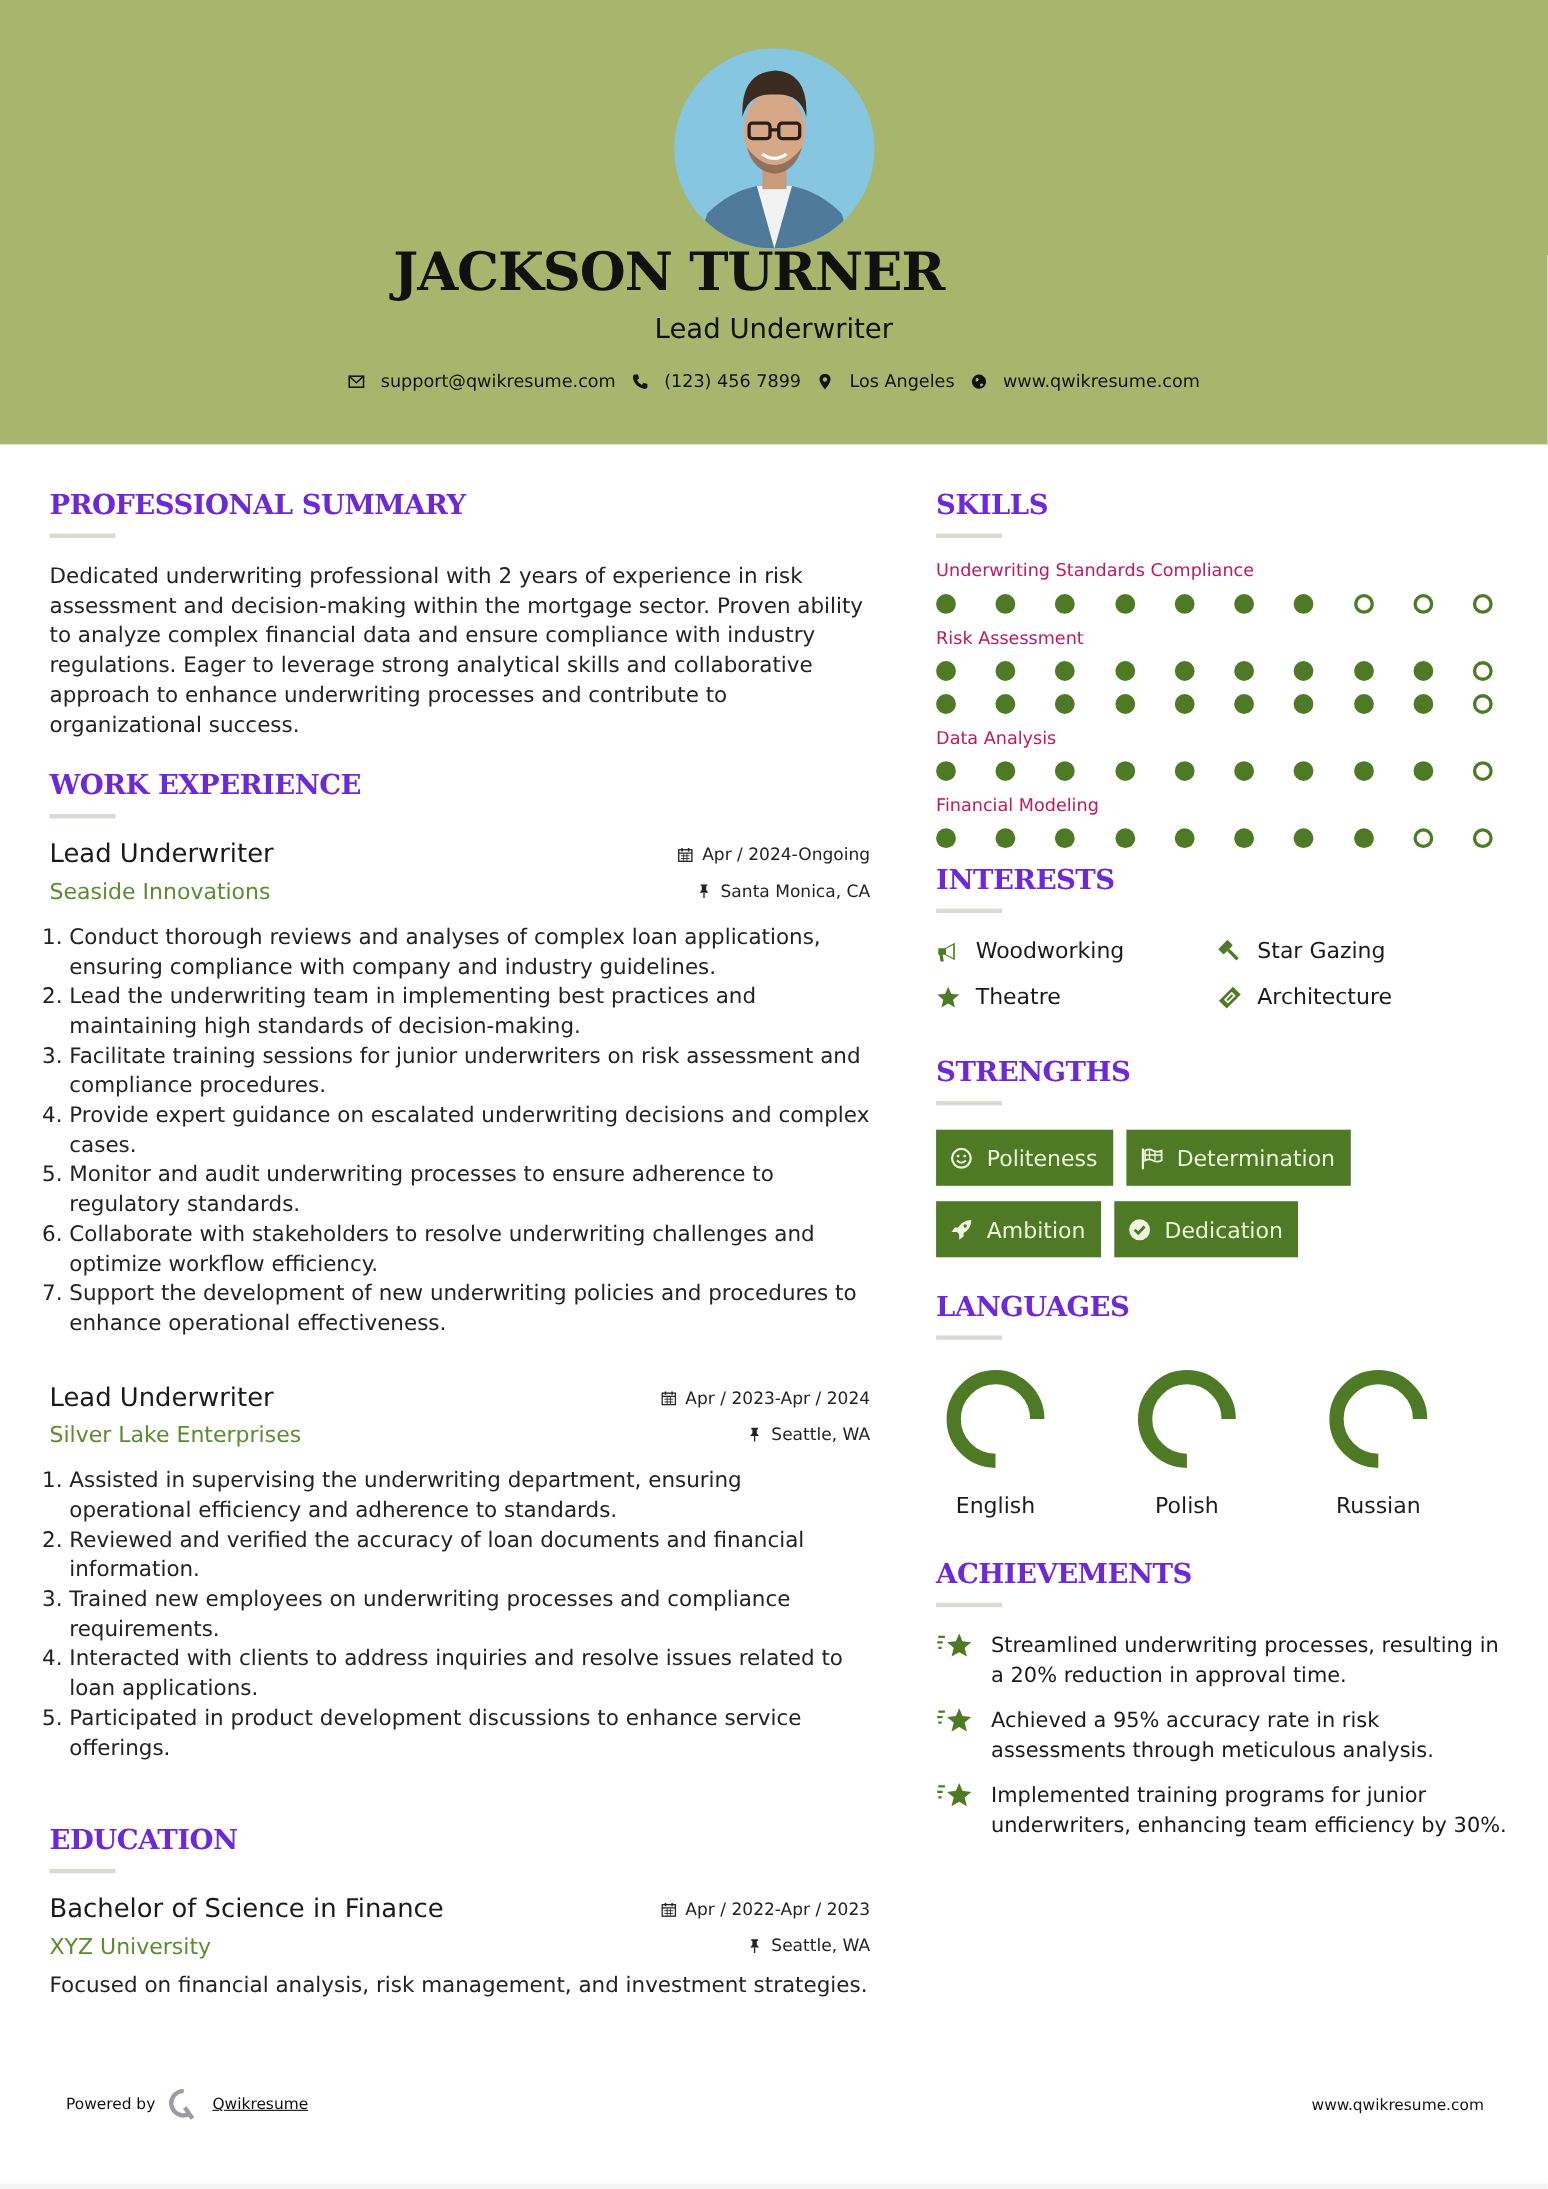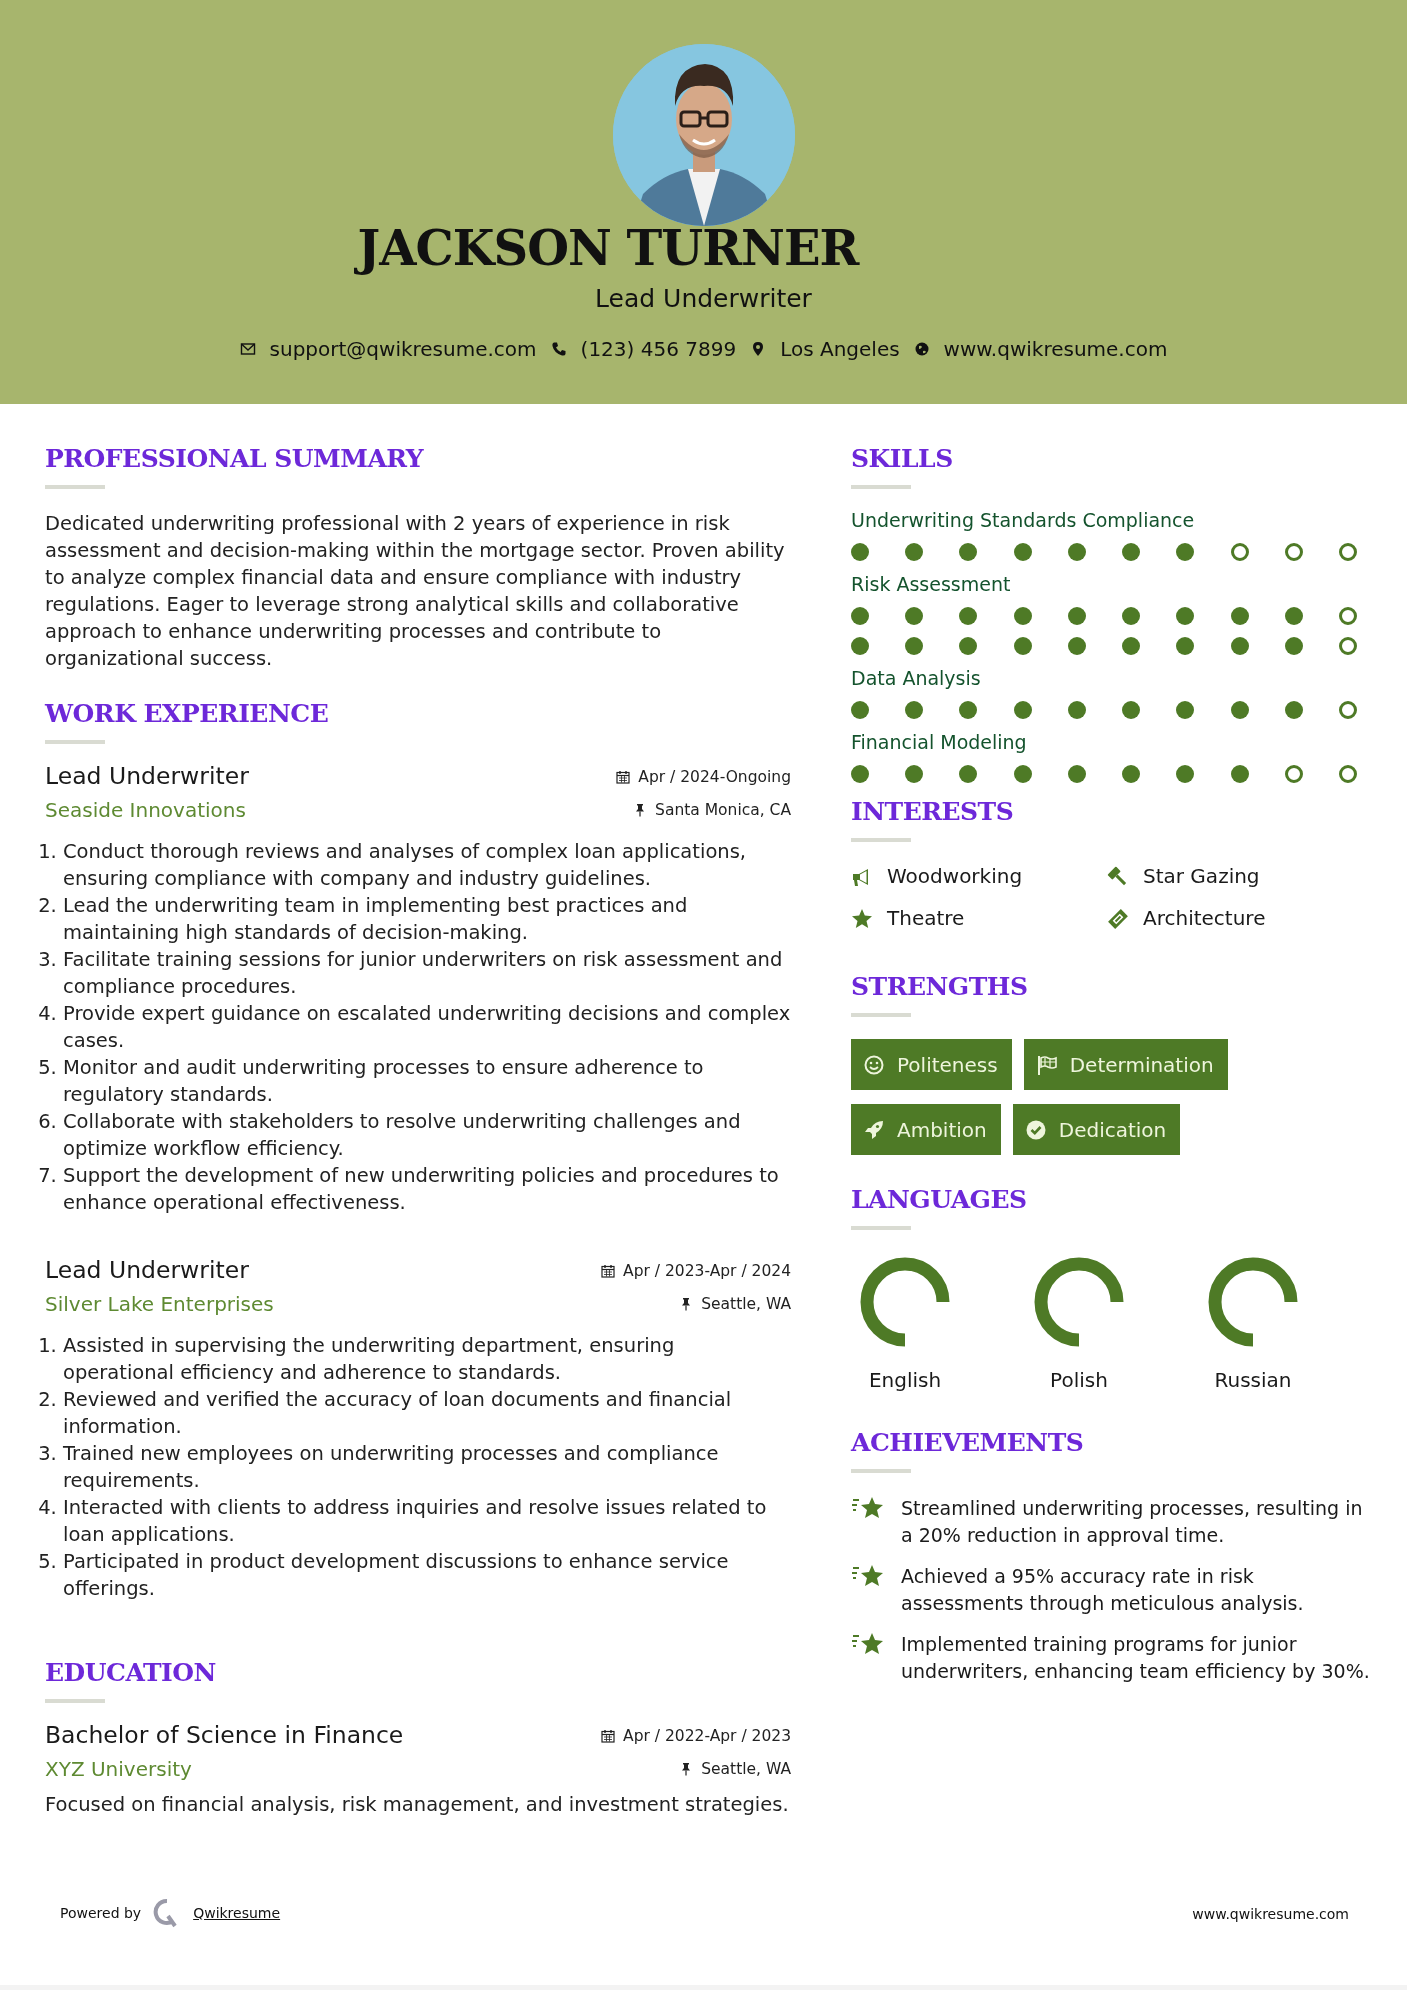--- a/index.html
+++ b/index.html
@@ -3,21 +3,21 @@
 <meta charset="utf-8">
 <style>
   * { box-sizing: border-box; margin: 0; padding: 0; }
   html, body { width: 1407px; height: 1990px; background: #ffffff; overflow: hidden; }
   body { font-family: "DejaVu Sans", sans-serif; color: #222; position: relative; }
 
   .header { position: absolute; left: 0; top: 0; width: 1407px; height: 404px; background: #a7b56d; }
   .avatar { position: absolute; left: 613px; top: 44px; width: 182px; height: 182px; border-radius: 50%; background: #86c6e0; overflow: hidden; }
   .name { position: absolute; left: 0; width: 1216px; top: 220px; text-align: center; font-family: "DejaVu Serif", serif; font-weight: bold; font-size: 48px; color: #111; letter-spacing: -1px; }
   .title { position: absolute; left: 0; width: 1407px; top: 284px; text-align: center; font-size: 25px; color: #111; }
-  .contacts { position: absolute; left: 0; width: 1407px; top: 337px; display: flex; justify-content: center; align-items: center; gap: 14px; font-size: 20px; color: #111; }
+  .contacts { position: absolute; left: 0; width: 1407px; top: 337px; display: flex; justify-content: center; align-items: center; gap: 14px; font-size: 16px; color: #111; }
   .contact { display: flex; align-items: center; gap: 14px; }
   .contact svg { width: 16px; height: 16px; }
 
   .section-title { font-family: "DejaVu Serif", serif; font-weight: bold; font-size: 25px; color: #6d28d9; letter-spacing: -0.5px; }
   .rule { width: 60px; height: 4px; background: #d9dbd2; margin-top: 12px; }
 
   .left { position: absolute; left: 45px; top: 444px; width: 746px; }
   .right { position: absolute; left: 851px; top: 444px; width: 520px; }
 
   .summary { font-size: 19.5px; line-height: 27px; color: #222; margin-top: 21px; }
@@ -25,21 +25,21 @@
   .job { position: relative; }
   .job-head { display: flex; justify-content: space-between; align-items: baseline; }
   .job-title { font-size: 23.5px; color: #1a1a1a; }
   .meta { font-size: 15.5px; color: #222; display: flex; align-items: center; gap: 8px; }
   .meta svg { width: 14px; height: 14px; }
   .company { font-size: 20px; color: #5e8a32; }
   .job-sub { display: flex; justify-content: space-between; align-items: center; margin-top: 8px; gap: 23px; }
   ol.bullets { margin-top: 16px; padding-left: 18px; font-size: 19.5px; line-height: 27px; color: #222; }
   ol.bullets li { padding-left: 0; }
 
-  .skill-name { font-size: 19px; color: #14532d; }
+  .skill-name { font-size: 16px; color: #be185d; }
   .dots { display: flex; justify-content: space-between; width: 506px; margin-top: 12px; margin-bottom: 12px; }
   .dot { width: 18px; height: 18px; border-radius: 50%; }
   .dot.on { background: #4e7a26; }
   .dot.off { border: 3px solid #4e7a26; background: #fff; }
 
   .interests { display: grid; grid-template-columns: 256px 256px; row-gap: 18px; margin-top: 22px; }
   .interest { display: flex; align-items: flex-end; gap: 14px; font-size: 20px; color: #1a1a1a; }
   .interest svg { width: 22px; height: 22px; }
 
   .strengths { display: flex; flex-wrap: wrap; gap: 14px 12px; margin-top: 22px; width: 460px; }

